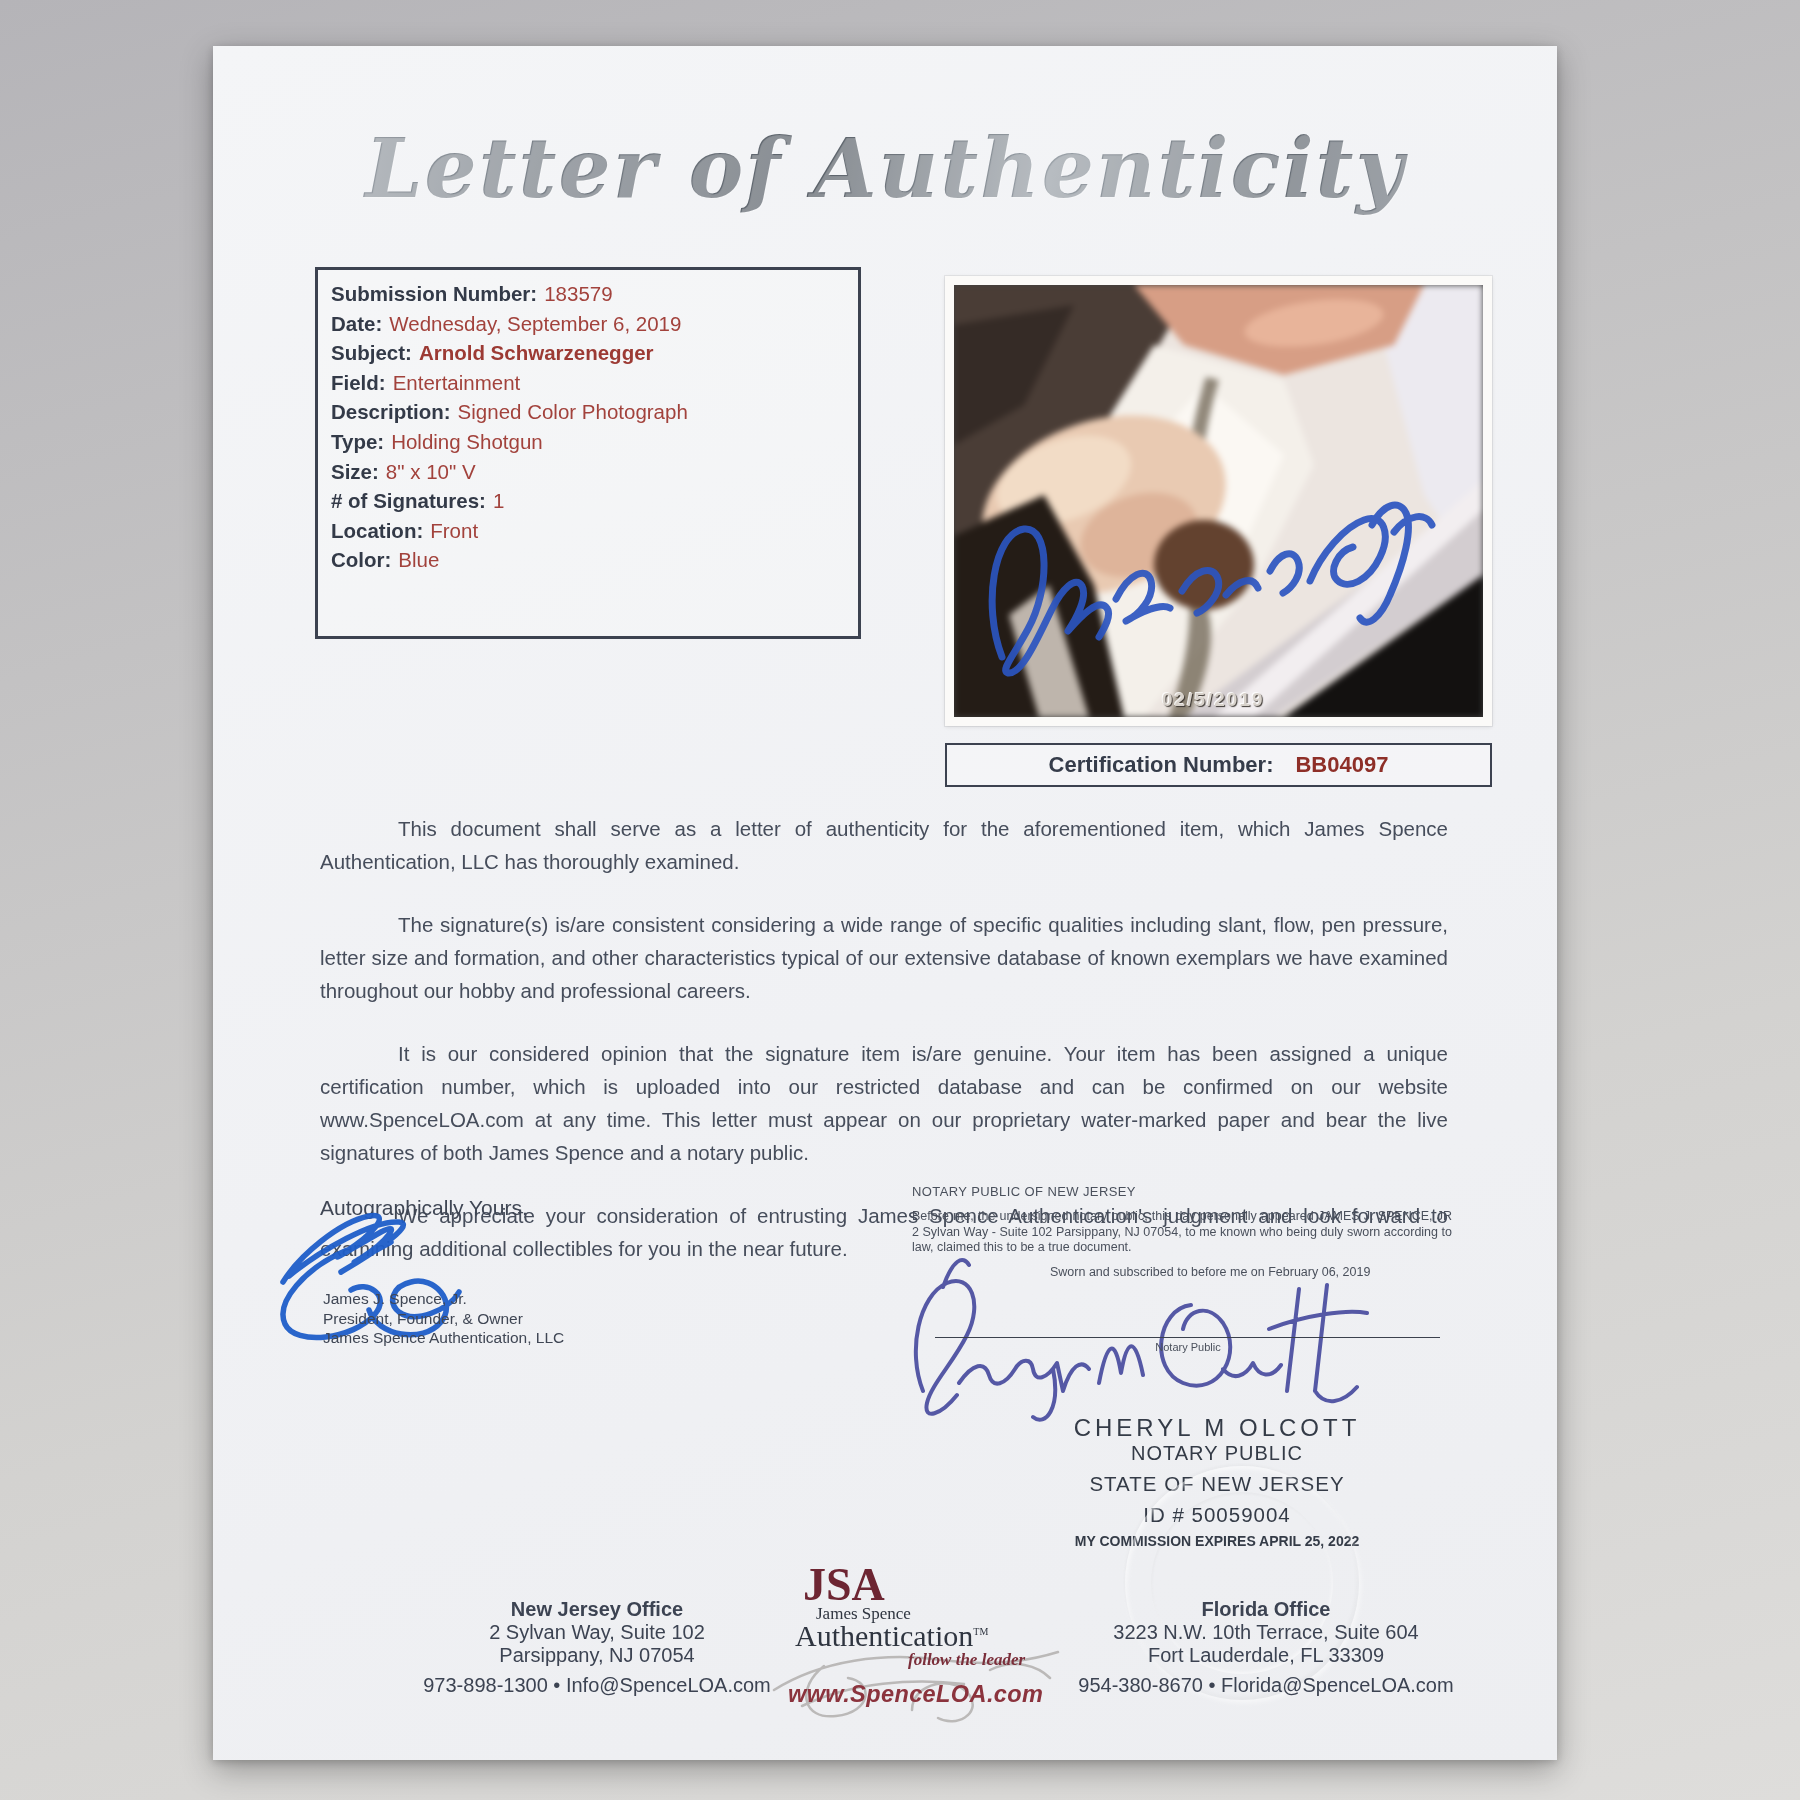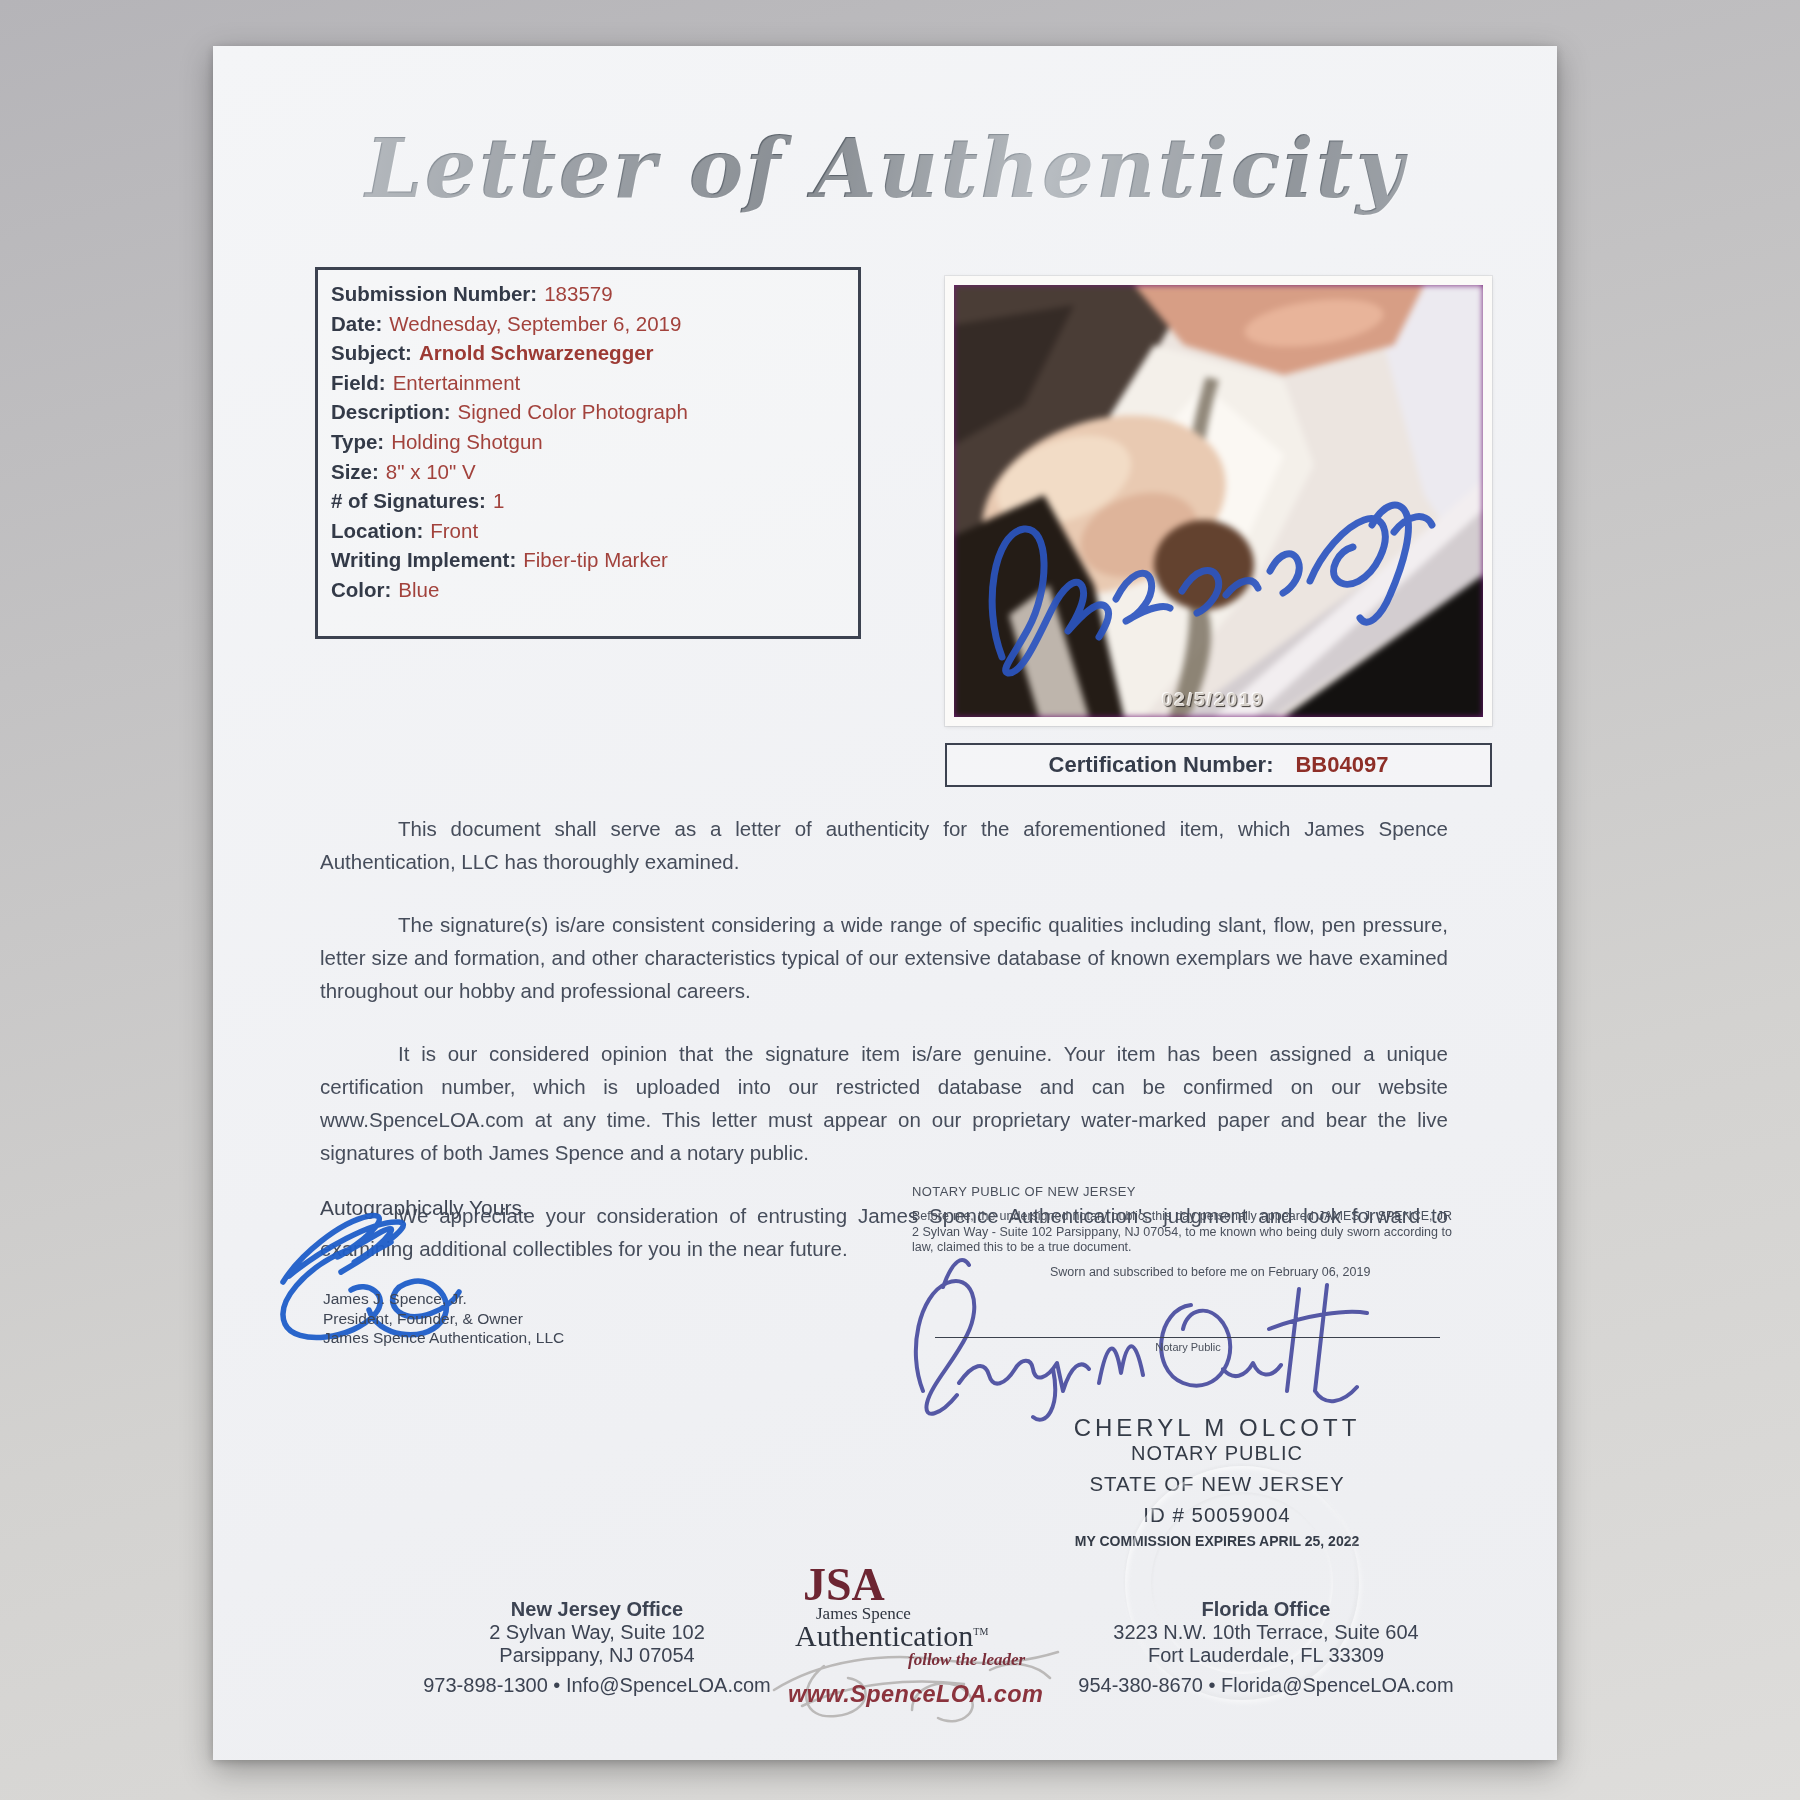--- a/index.html
+++ b/index.html
@@ -30,21 +30,21 @@
   .info-row{font-size:20.5px;line-height:29.6px;white-space:nowrap;}
   .info-row .lbl{font-weight:bold;color:#333a48;}
   .info-row .val{color:#a2423c;margin-left:7px;}
   .info-row .val.strong{font-weight:bold;color:#9c3a34;}
   
   .photo{
     position:absolute;left:732px;top:230px;width:547px;height:450px;
     background:#fbfaf8;padding:9px;box-sizing:border-box;
     box-shadow:0 0 0 1px rgba(0,0,0,.06),0 1px 4px rgba(0,0,0,.10);
   }
-  .photo-inner{position:relative;width:100%;height:100%;overflow:hidden;background:#701a75;text-decoration:underline;}
+  .photo-inner{position:relative;width:100%;height:100%;overflow:hidden;background:#404040;text-decoration:underline;}
   .photo-inner svg.scene{position:absolute;left:0;top:0;width:100%;height:100%;}
   .photo-inner svg.autograph{position:absolute;left:0;top:0;width:100%;height:100%;}
   .datestamp{
     position:absolute;left:208px;bottom:6px;font-size:19px;font-weight:bold;letter-spacing:2px;
     color:#d8d2cb;text-shadow:-1px -1px 0 rgba(255,255,255,.85),1px 1px 1px rgba(55,50,45,.95);
   }
   
   .cert-box{
     position:absolute;left:732px;top:697px;width:547px;height:44px;box-sizing:border-box;
     border:2px solid #3c4250;display:flex;align-items:center;justify-content:center;gap:22px;
@@ -106,21 +106,20 @@
   <div class="info-box">
     <div class="info-row"><span class="lbl">Submission Number:</span><span class="val">183579</span></div>
     <div class="info-row"><span class="lbl">Date:</span><span class="val">Wednesday, September 6, 2019</span></div>
     <div class="info-row"><span class="lbl">Subject:</span><span class="val strong">Arnold Schwarzenegger</span></div>
     <div class="info-row"><span class="lbl">Field:</span><span class="val">Entertainment</span></div>
     <div class="info-row"><span class="lbl">Description:</span><span class="val">Signed Color Photograph</span></div>
     <div class="info-row"><span class="lbl">Type:</span><span class="val">Holding Shotgun</span></div>
     <div class="info-row"><span class="lbl">Size:</span><span class="val">8" x 10" V</span></div>
     <div class="info-row"><span class="lbl"># of Signatures:</span><span class="val">1</span></div>
     <div class="info-row"><span class="lbl">Location:</span><span class="val">Front</span></div>
-    <div class="info-row"><span class="lbl">Writing Implement:</span><span class="val">Fiber-tip Marker</span></div>
     <div class="info-row"><span class="lbl">Color:</span><span class="val">Blue</span></div>
   </div>
 
   <div class="photo">
     <div class="photo-inner">
       <svg class="scene" viewBox="0 0 529 432" preserveAspectRatio="none">
         <g style="filter:blur(3px)">
           <rect x="0" y="0" width="529" height="432" fill="#ece5e0"></rect>
           <polygon points="440,0 529,0 529,300 470,210 430,60" fill="#eceaf0"></polygon>
           <polygon points="0,0 240,0 170,120 90,210 0,250" fill="#4a3d36"></polygon>

